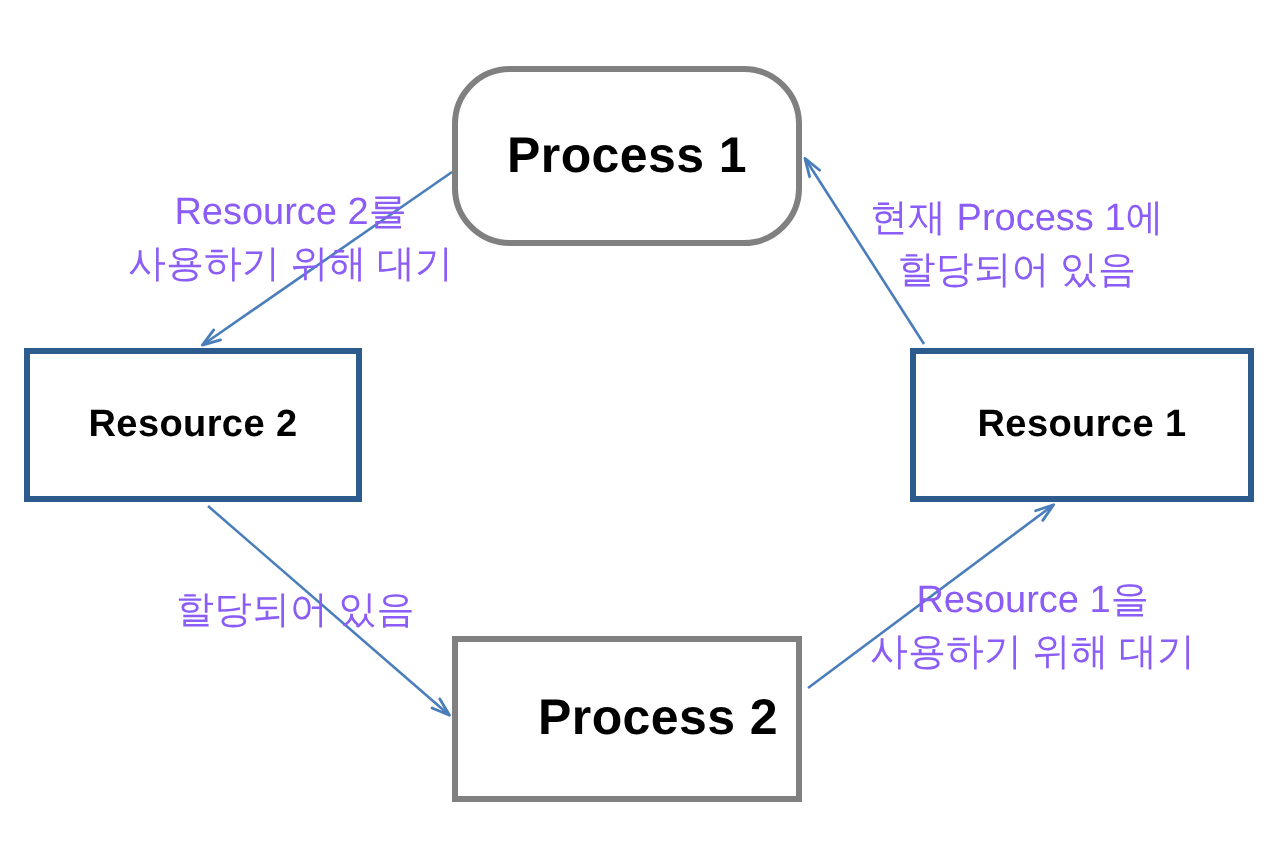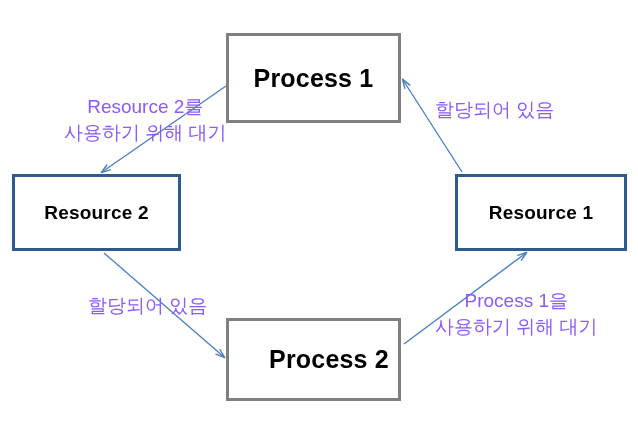--- a/index.html
+++ b/index.html
@@ -56,21 +56,21 @@
     font-weight: normal;
     line-height: 1.35;
     text-align: center;
     white-space: nowrap;
   }
   .edge-label .ln {
     display: block;
   }
 
   
-  #node-process-1 { left: 226px; top: 33px;  width: 175px; height: 90px; }
+  #node-process-1 { left: 226px; top: 33px;  width: 175px; height: 90px; border-radius: 29px; }
   #node-resource-1{ left: 455px; top: 174px; width: 172px; height: 77px; }
   #node-process-2 { left: 226px; top: 318px; width: 175px; height: 83px; padding-left: 31px; }
   #node-resource-2{ left: 12px;  top: 174px; width: 169px; height: 77px; }
 
   
   #edge-label-p1-r2 { left: 64px;  top: 94px;  }
   #edge-label-r1-p1 { left: 435px; top: 97px;  }
   #edge-label-r2-p2 { left: 88px;  top: 293px; }
   #edge-label-p2-r1 { left: 435px; top: 288px; }
 </style>
@@ -110,25 +110,26 @@
   <div class="node node-resource" id="node-resource-2">
     <span class="node-label">Resource 2</span>
   </div>
 
   <div class="edge-label" id="edge-label-p1-r2">
     <span class="ln">Resource 2를</span>
     <span class="ln">사용하기 위해 대기</span>
   </div>
 
   <div class="edge-label" id="edge-label-r1-p1">
+    <span class="ln">현재 Process 1에</span>
     <span class="ln">할당되어 있음</span>
   </div>
 
   <div class="edge-label" id="edge-label-r2-p2">
     <span class="ln">할당되어 있음</span>
   </div>
 
   <div class="edge-label" id="edge-label-p2-r1">
-    <span class="ln">Process 1을</span>
+    <span class="ln">Resource 1을</span>
     <span class="ln">사용하기 위해 대기</span>
   </div>
 
 </div>
 
 </body></html>

